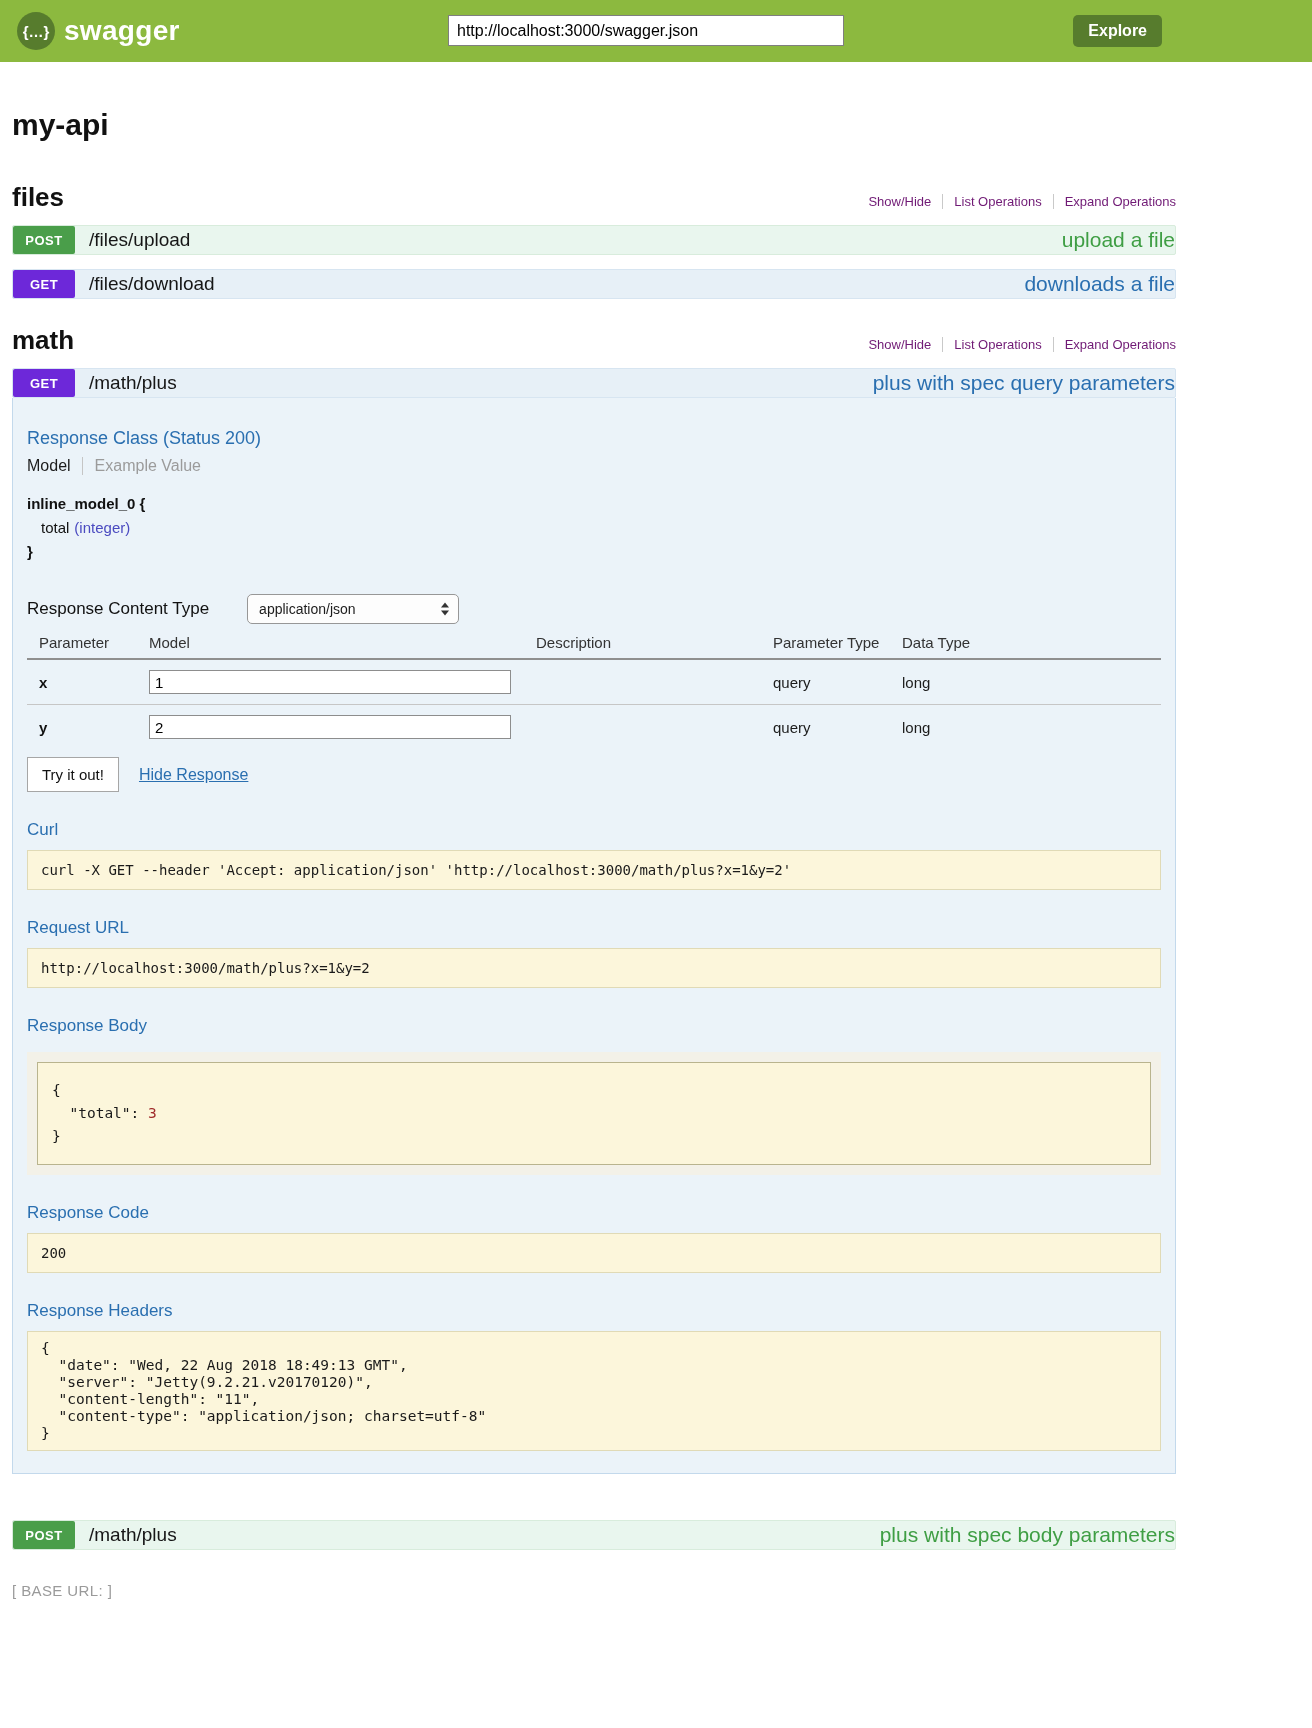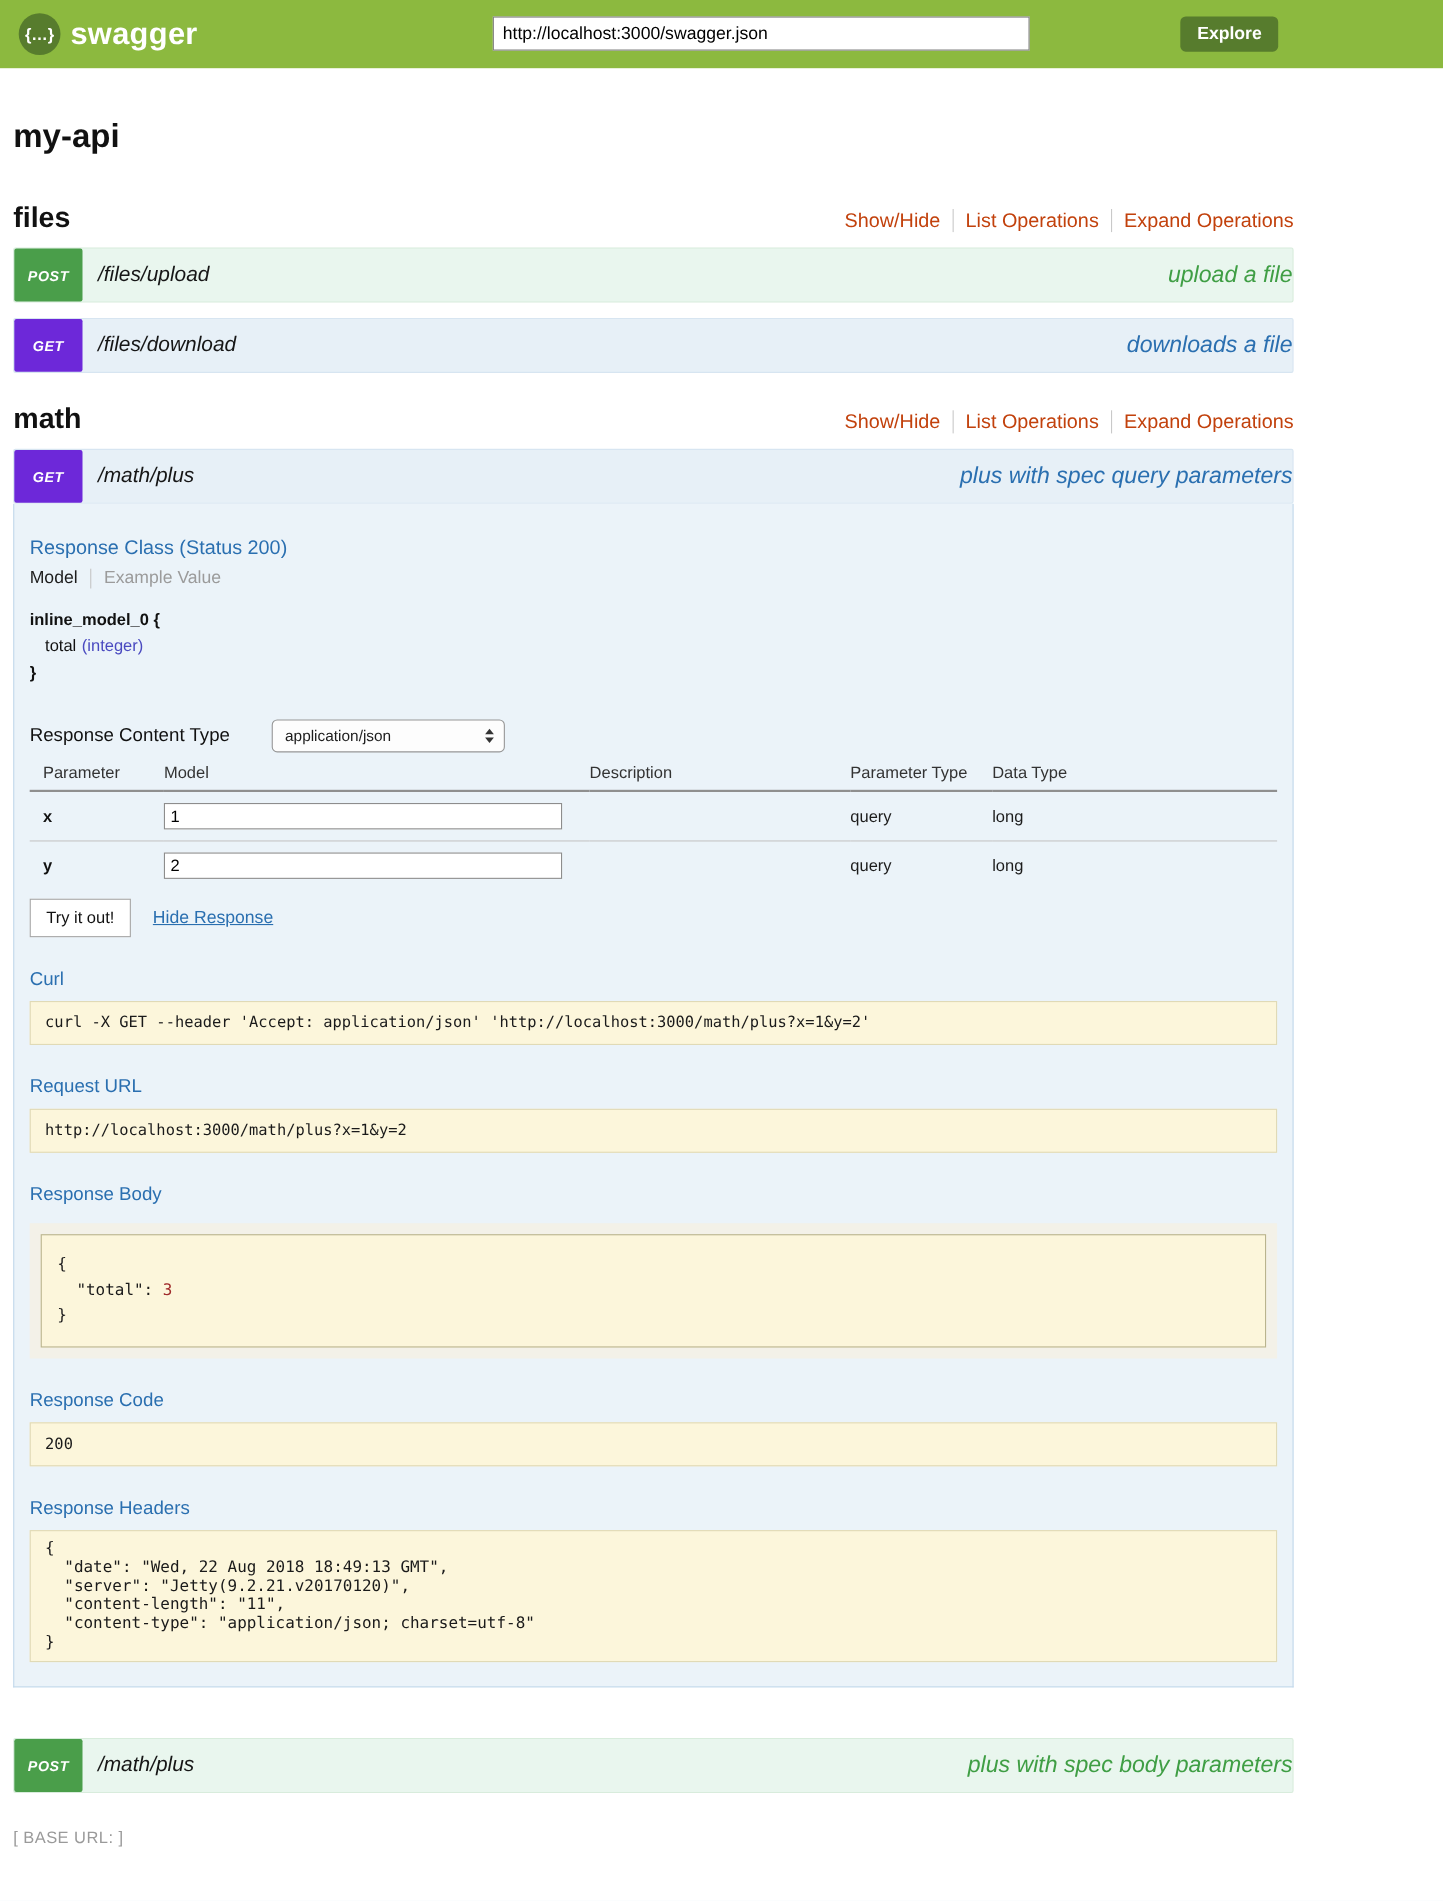--- a/index.html
+++ b/index.html
@@ -7,36 +7,36 @@
   body {
     width:1312px; height:1728px; overflow:hidden;
     background:#ffffff; color:#1c1c1c;
     font-family:"Liberation Sans", sans-serif;
   }
   
   .header { position:relative; height:62px; background:#8cb93f; display:flex; align-items:center; }
   .logo-circle { width:38px; height:38px; border-radius:50%; background:#577c2d; color:#fff;
     display:flex; align-items:center; justify-content:center; font-weight:bold; font-size:15px; margin-left:17px; }
   .brand { color:#fff; font-size:28px; font-weight:bold; margin-left:9px; letter-spacing:.3px; }
-  .url-input { position:absolute; left:448px; top:15px; width:488px; height:31px; border:1px solid #7f7f7f;
+  .url-input { position:absolute; left:448px; top:15px; width:396px; height:31px; border:1px solid #7f7f7f;
     background:#fff; font-size:16px; padding:0 8px; font-family:"Liberation Sans", sans-serif; }
   .explore-btn { position:absolute; right:150px; top:15px; height:32px; background:#577c2d; color:#fff;
     font-weight:bold; font-size:16px; border:none; border-radius:5px; padding:0 15px; cursor:pointer;
     font-family:"Liberation Sans", sans-serif; }
   
   .wrap { width:1164px; margin:0 0 0 12px; }
   h1.api-title { font-size:30px; font-weight:bold; color:#111; margin:46px 0 40px; }
   .section-head { display:flex; align-items:baseline; margin:26px 0 12px; }
   .section-name { font-size:26px; font-weight:bold; color:#111; }
-  .section-links { margin-left:auto; display:flex; font-size:18px; color:#c2410c; }
+  .section-links { margin-left:auto; display:flex; font-size:13px; color:#701a75; }
   .section-links .oplink { padding:0 11px; cursor:pointer; }
   .section-links .oplink + .oplink { border-left:1px solid #c9c9c9; }
   .section-links .oplink:last-child { padding-right:0; }
   
-  .op-row { display:flex; align-items:center; height:50px; margin-bottom:14px; border-radius:2px; cursor:pointer;font-style:italic; }
+  .op-row { display:flex; align-items:center; height:30px; margin-bottom:14px; border-radius:2px; cursor:pointer; }
   .op-row.get  { background:#e7f0f7; border:1px solid #d7e5f1; }
   .op-row.post { background:#e9f6ee; border:1px solid #d8ecdc; }
   .badge { width:62px; align-self:stretch; display:flex; align-items:center; justify-content:center;
     color:#fff; font-weight:bold; font-size:13px; letter-spacing:.5px; border-radius:2px; }
   .badge.get  { background:#6d28d9; }
   .badge.post { background:#4a9e4a; }
   .path { font-size:19px; margin-left:14px; color:#161616; }
   .summary { margin-left:auto; font-size:21px; }
   .summary.get  { color:#2a6fb0; }
   .summary.post { color:#3f9e44; }

